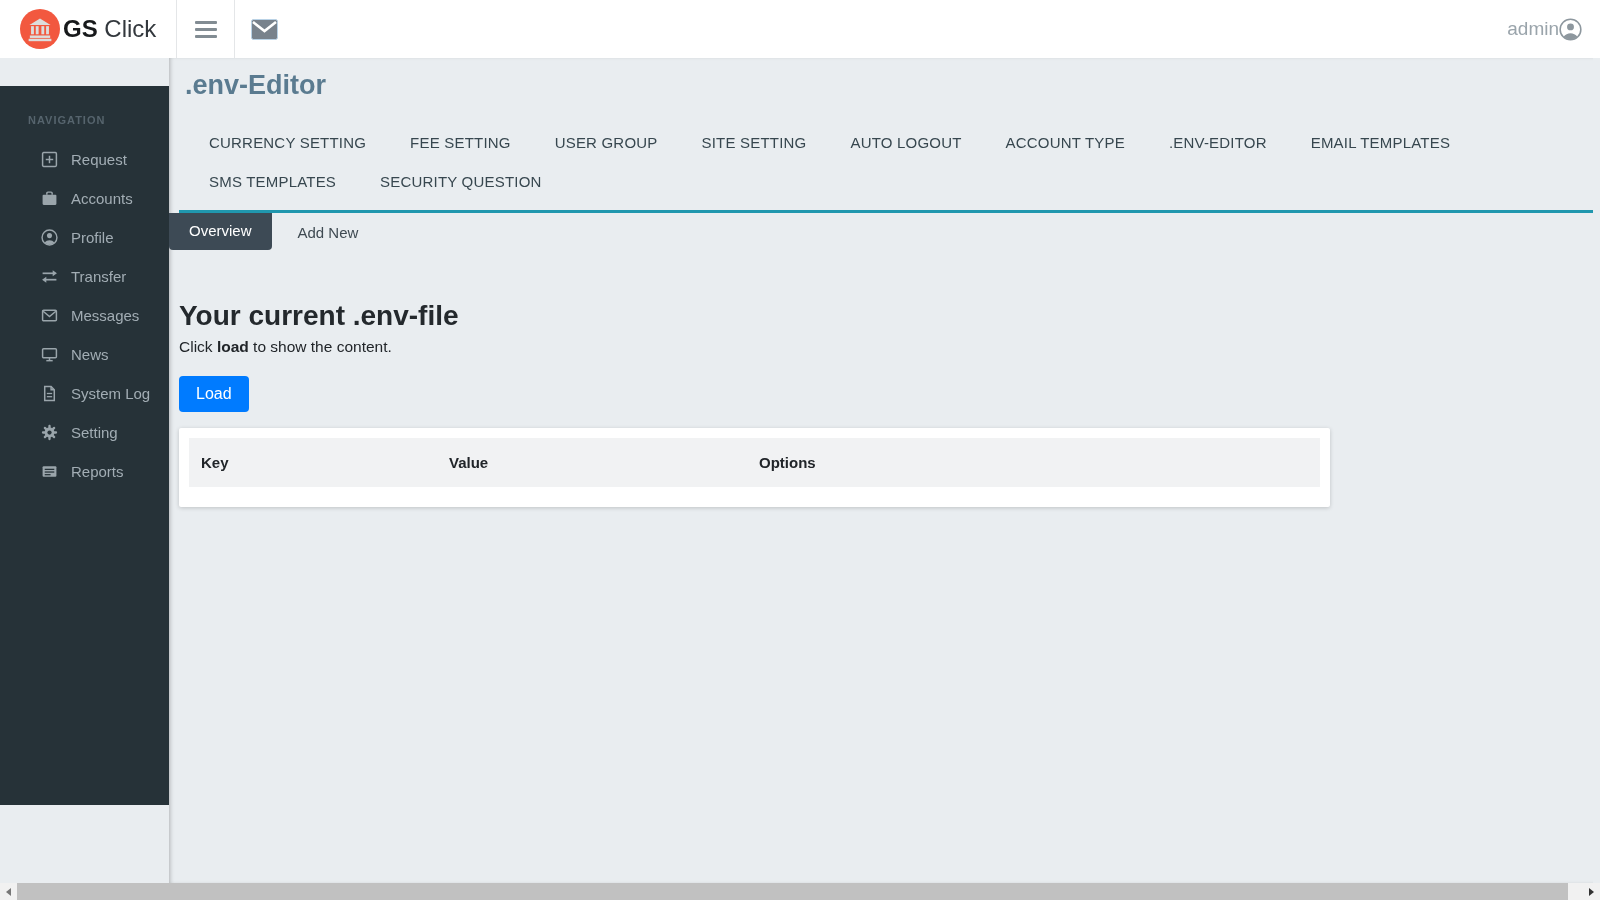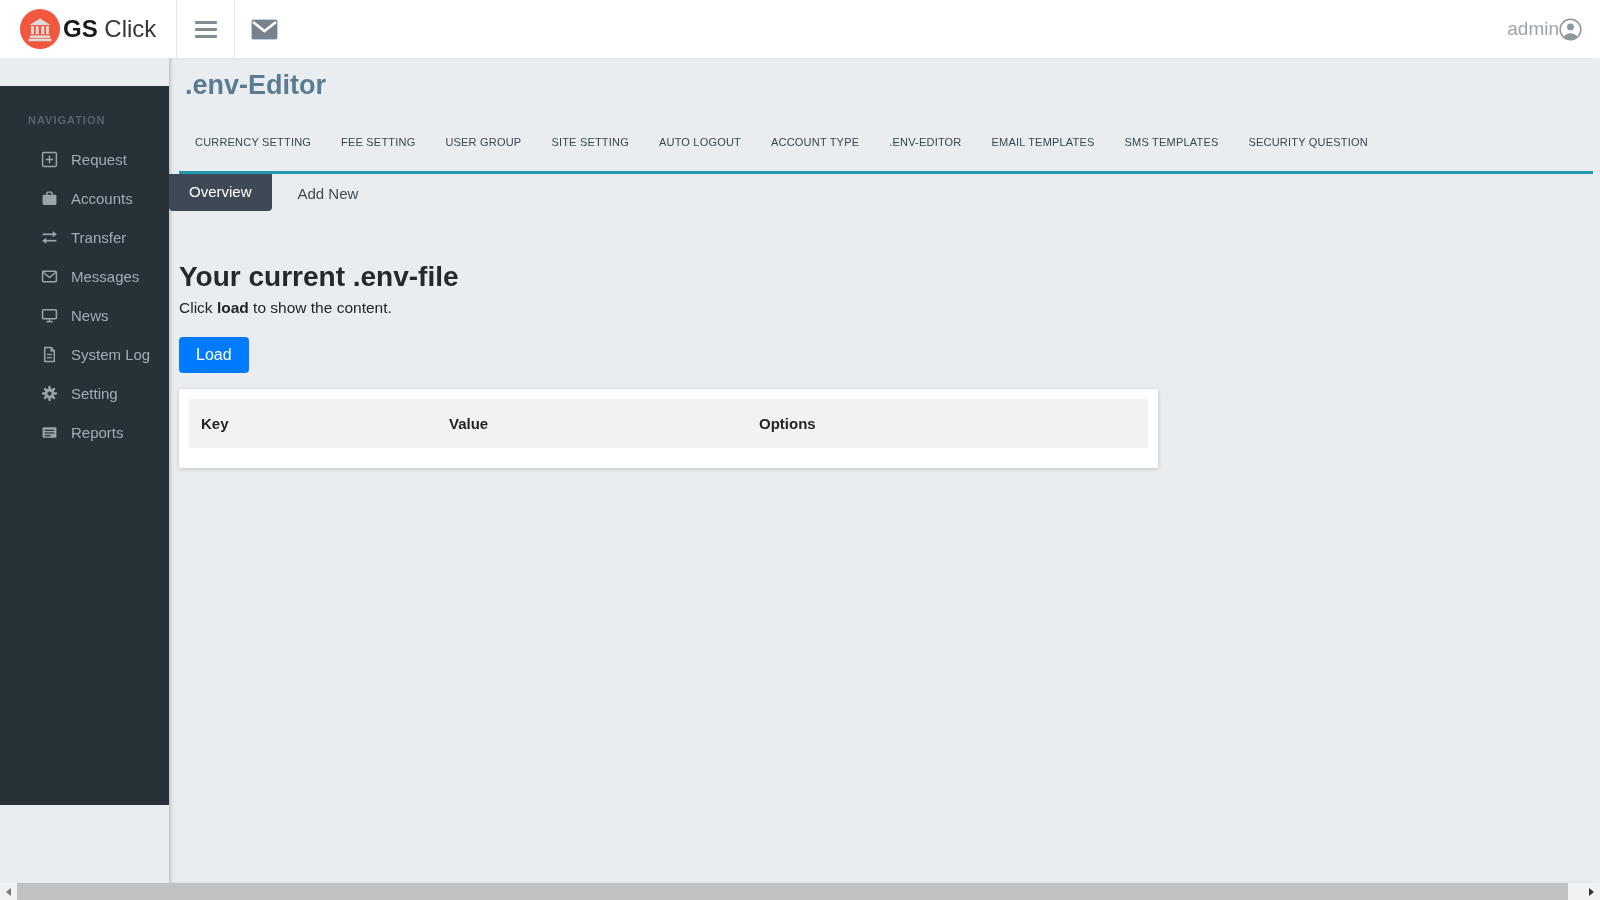--- a/index.html
+++ b/index.html
@@ -35,41 +35,41 @@
     align-items:center; justify-content:center; }
   .nav-item .nlabel { font-size:15px; color:#a2adb4; }
 
   
   .main { position:absolute; top:58px; left:169px; width:1424px; height:825px;
     background:var(--content-bg,#e9edf0); box-shadow:inset 3px 0 4px -2px rgba(0,0,0,.25); }
   .page-title { font-size:27px; font-weight:600; color:var(--title-color,#5a7b90);
     padding:12px 0 0 16px; }
 
   .tabs { display:flex; flex-wrap:wrap; column-gap:30px; padding:22px 20px 0 26px; }
-  .tab { font-size:11px; color:#37474f; letter-spacing:.2px; line-height:39px;
-    cursor:pointer; white-space:nowrap; }
+  .tab { font-size:15px; color:#37474f; letter-spacing:.2px; line-height:39px;
+    cursor:pointer; white-space:nowrap;margin-left:14px; }
 
   .tab-rule { height:3px; background:var(--accent-teal,#2097ae); margin:9px 0 0 10px; }
 
   .subtabs { display:flex; }
   .subtab { font-size:15px; padding:9px 18px; cursor:pointer; }
   .subtab.active { background:var(--subtab-active-bg,#3d4a55); color:#fff;
     border-radius:0 0 4px 4px; padding:9px 20px; }
   .subtab.inactive { color:#3f4a52; margin-left:8px; padding-top:11px; }
 
   .section { margin:50px 18px 0 10px; }
   .section-heading { font-size:28px; font-weight:700; color:#24292d; }
   .section p { font-size:15.5px; color:#212529; margin-top:11px; line-height:16px; }
   .section p.second { margin-top:7px; }
 
   .load-btn { margin-top:21px; background:var(--primary-blue,#007bff); color:#fff;
     border:none; border-radius:4px; font-size:16px; padding:9px 17px; cursor:pointer;
     font-family:"Liberation Sans", sans-serif; display:inline-block; }
 
-  .card { margin-top:16px; width:979px; background:#fff; border-radius:2px;
+  .card { margin-top:16px; width:1151px; background:#fff; border-radius:2px;
     padding:10px 10px 20px 10px; box-shadow:0 1px 4px rgba(0,0,0,.18); }
   .env-table { width:100%; border-collapse:collapse; }
   .env-table thead tr { background:#f1f2f3; }
   .env-table th { text-align:left; font-size:15px; font-weight:700; color:#212529;
     padding:16px 12px; }
   .col-key { width:248px; } .col-value { width:310px; }
 
   
   .hscroll { position:absolute; left:0; bottom:0; width:1600px; height:17px;
     background:#f1f1f1; z-index:9; }
@@ -144,20 +144,30 @@
   <div class="nav-item">
     <span class="nicon">
       <svg width="17" height="17" viewBox="0 0 16 16">
           <path d="M5.5 4.5 V3 a1 1 0 0 1 1-1 h3 a1 1 0 0 1 1 1 v1.5" fill="none" stroke="#9aa5ab" stroke-width="1.4"></path>
           <rect x="1.5" y="4.5" width="13" height="9.5" rx="1" fill="#9aa5ab"></rect>
         </svg>
     </span>
     <span class="nlabel">Accounts</span>
   </div>
 
+  <div class="nav-item">
+    <span class="nicon">
+      <svg width="17" height="17" viewBox="0 0 24 24">
+          <circle cx="12" cy="12" r="10.5" fill="none" stroke="#9aa5ab" stroke-width="2"></circle>
+          <circle cx="12" cy="9.3" r="3.6" fill="#9aa5ab"></circle>
+          <path d="M5 19.2 a9 9 0 0 1 14 0 a10.5 10.5 0 0 1 -14 0 z" fill="#9aa5ab"></path>
+        </svg>
+    </span>
+    <span class="nlabel">Profile</span>
+  </div>
 
   <div class="nav-item">
     <span class="nicon">
       <svg width="17" height="17" viewBox="0 0 16 16">
           <line x1="1.5" y1="5" x2="11.5" y2="5" stroke="#9aa5ab" stroke-width="1.6"></line>
           <polygon points="11,2.2 15,5 11,7.8" fill="#9aa5ab"></polygon>
           <line x1="4.5" y1="11" x2="14.5" y2="11" stroke="#9aa5ab" stroke-width="1.6"></line>
           <polygon points="5,8.2 1,11 5,13.8" fill="#9aa5ab"></polygon>
         </svg>
     </span>

